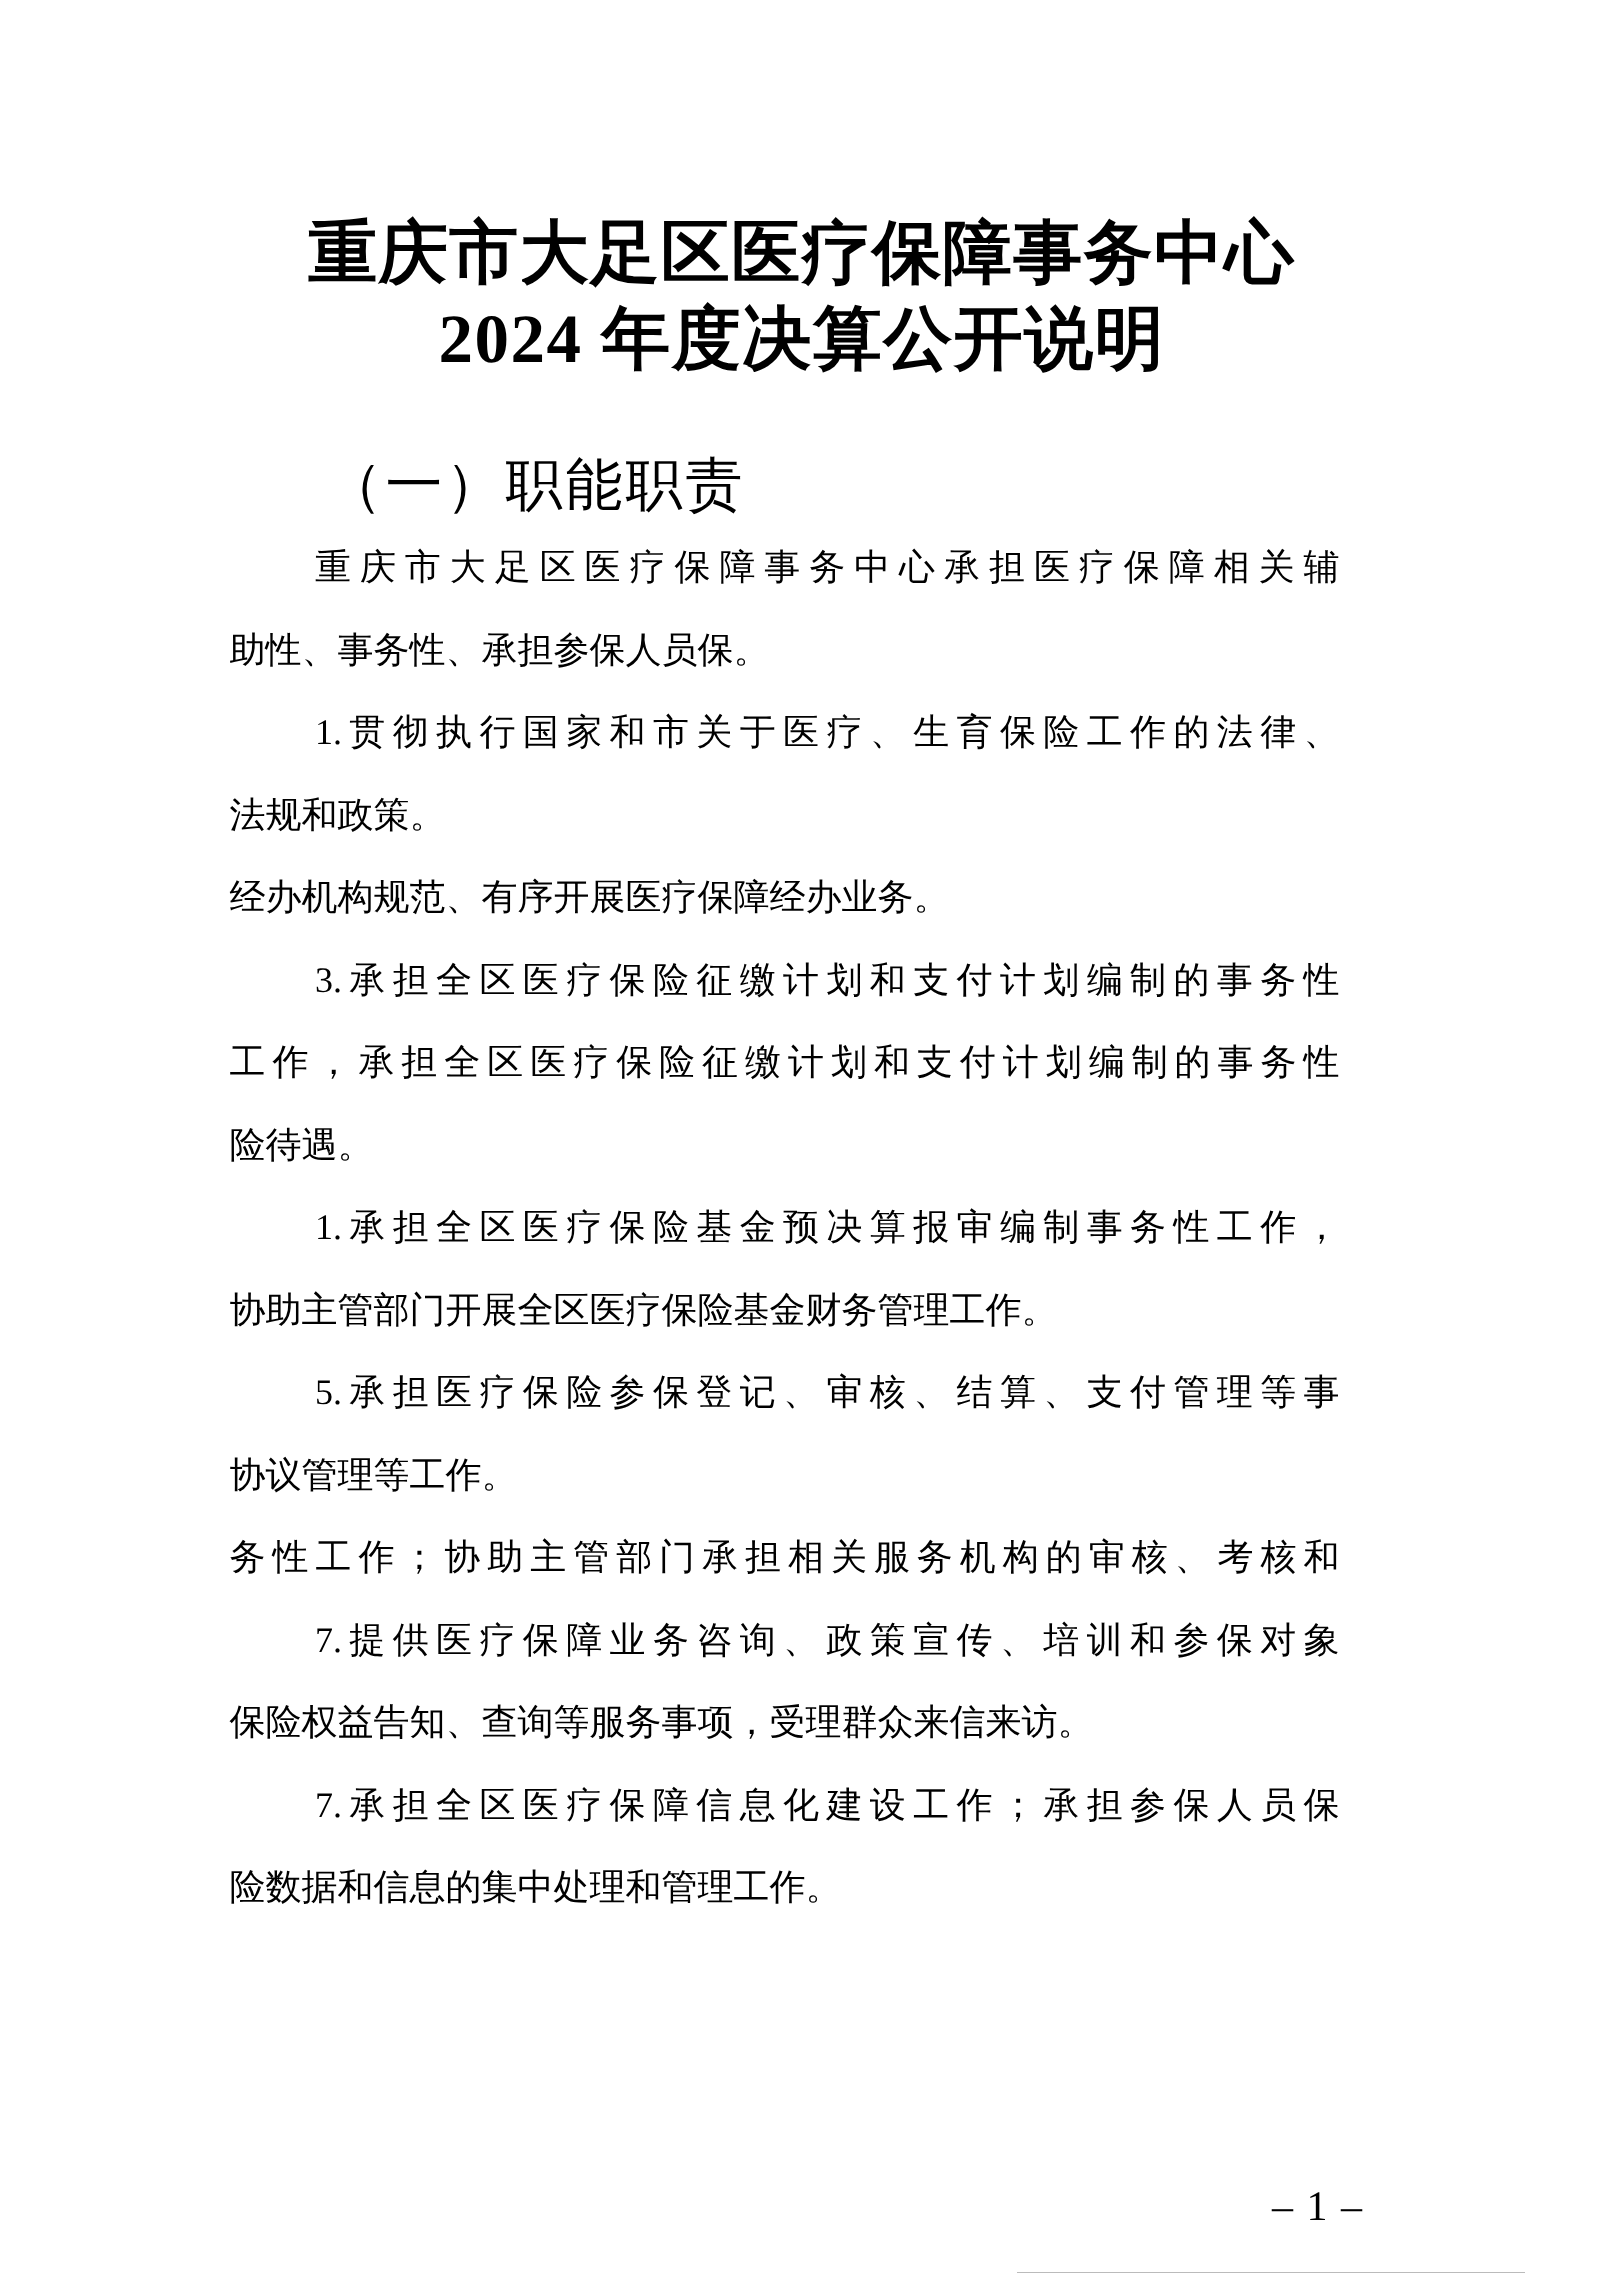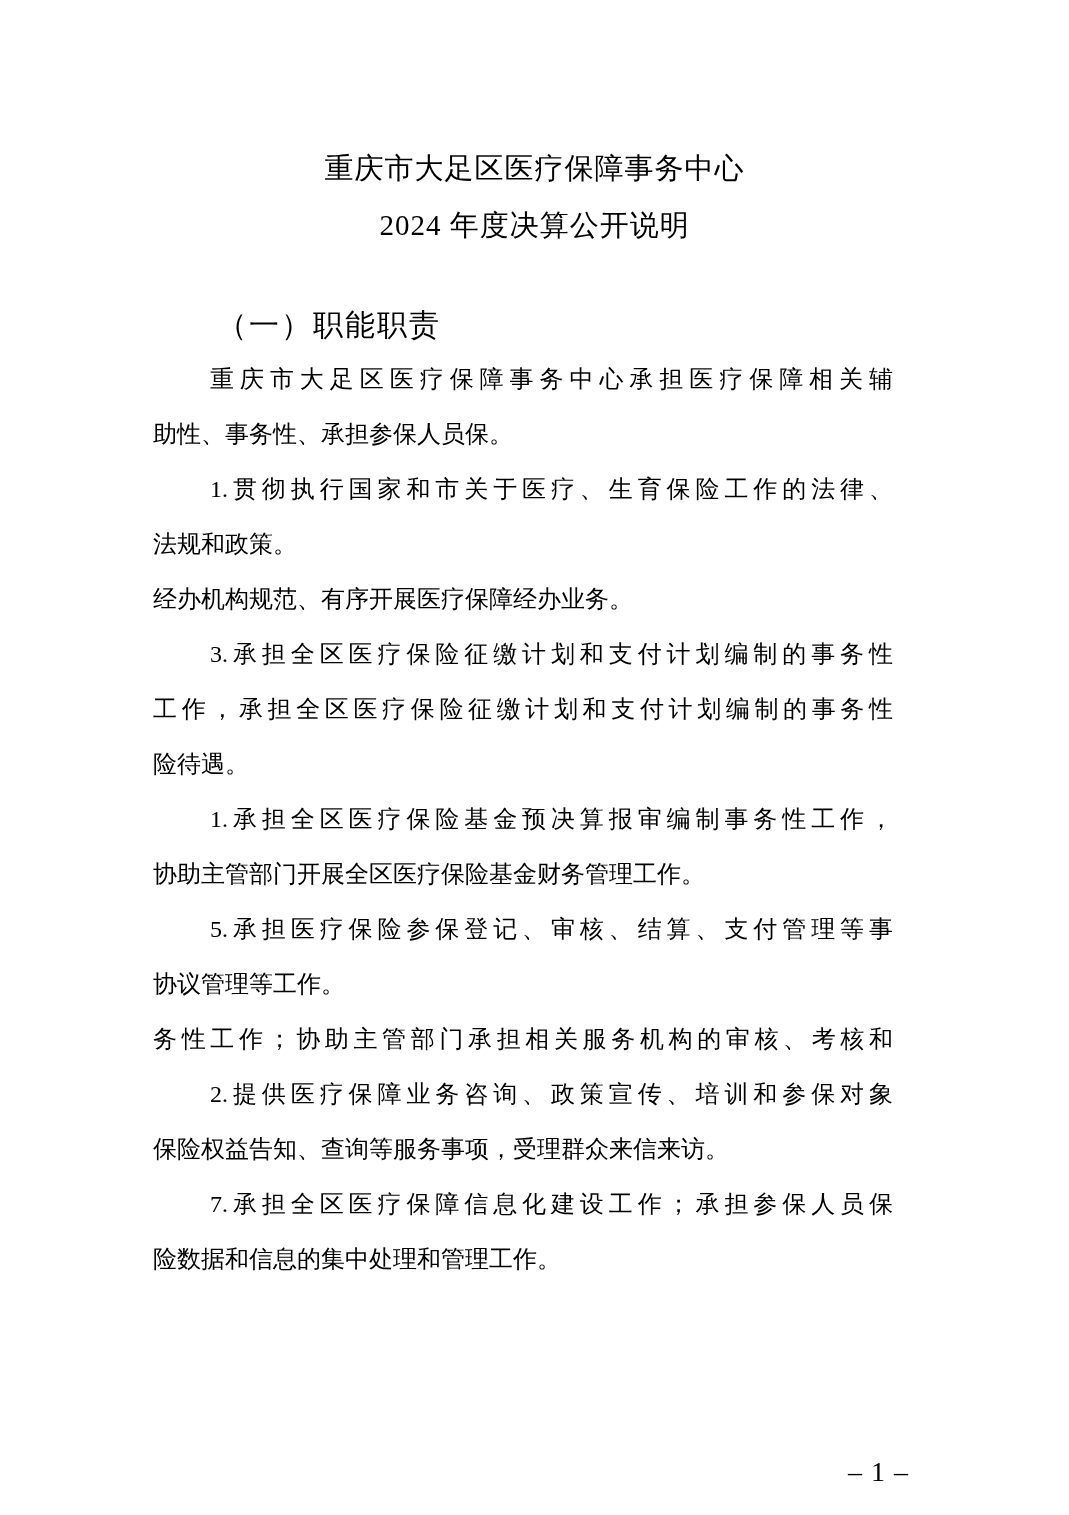--- a/index.html
+++ b/index.html
@@ -14,22 +14,22 @@
     font-family: "Liberation Serif", serif;
     overflow: hidden;
   }
   .doc-title {
     position: absolute;
     top: 140px;
     left: 0;
     right: 0;
     text-align: center;
     font-family: "Liberation Serif", serif;
-    font-weight: normal;
-    font-size: 29px;
+    font-weight: bold;
+    font-size: 46px;
     line-height: 57px;
     letter-spacing: 1px;
   }
   .content {
     position: absolute;
     top: 297px;
     left: 153px;
     width: 740px;
   }
   .line {
@@ -41,21 +41,21 @@
   }
   .heading-1 {
     font-family: "Liberation Sans", sans-serif;
     font-weight: bold;
     font-size: 30px;
     text-indent: 62px;
     letter-spacing: 1px;
   }
   .heading-2 {
     font-family: "Liberation Serif", serif;
-    font-size: 30px;
+    font-size: 38px;
     text-indent: 64px;
     letter-spacing: 2px;
   }
   .body-line {
     font-family: "Liberation Serif", serif;
     white-space: normal;
   }
   .indent { text-indent: 57px; }
   .fill {
     text-align: justify;
@@ -112,21 +112,21 @@
       <div class="line body-line">协助主管部门开展全区医疗保险基金财务管理工作。</div>
     </div>
 
     <div class="paragraph">
       <div class="line body-line indent fill">5.承担医疗保险参保登记、审核、结算、支付管理等事</div>
       <div class="line body-line">协议管理等工作。</div>
       <div class="line body-line fill">务性工作；协助主管部门承担相关服务机构的审核、考核和</div>
     </div>
 
     <div class="paragraph">
-      <div class="line body-line indent fill">2.提供医疗保障业务咨询、政策宣传、培训和参保对象</div>
+      <div class="line body-line indent fill">7.提供医疗保障业务咨询、政策宣传、培训和参保对象</div>
       <div class="line body-line">保险权益告知、查询等服务事项，受理群众来信来访。</div>
     </div>
 
     <div class="paragraph">
       <div class="line body-line indent fill">7.承担全区医疗保障信息化建设工作；承担参保人员保</div>
       <div class="line body-line">险数据和信息的集中处理和管理工作。</div>
     </div>
 
   </div>
 

